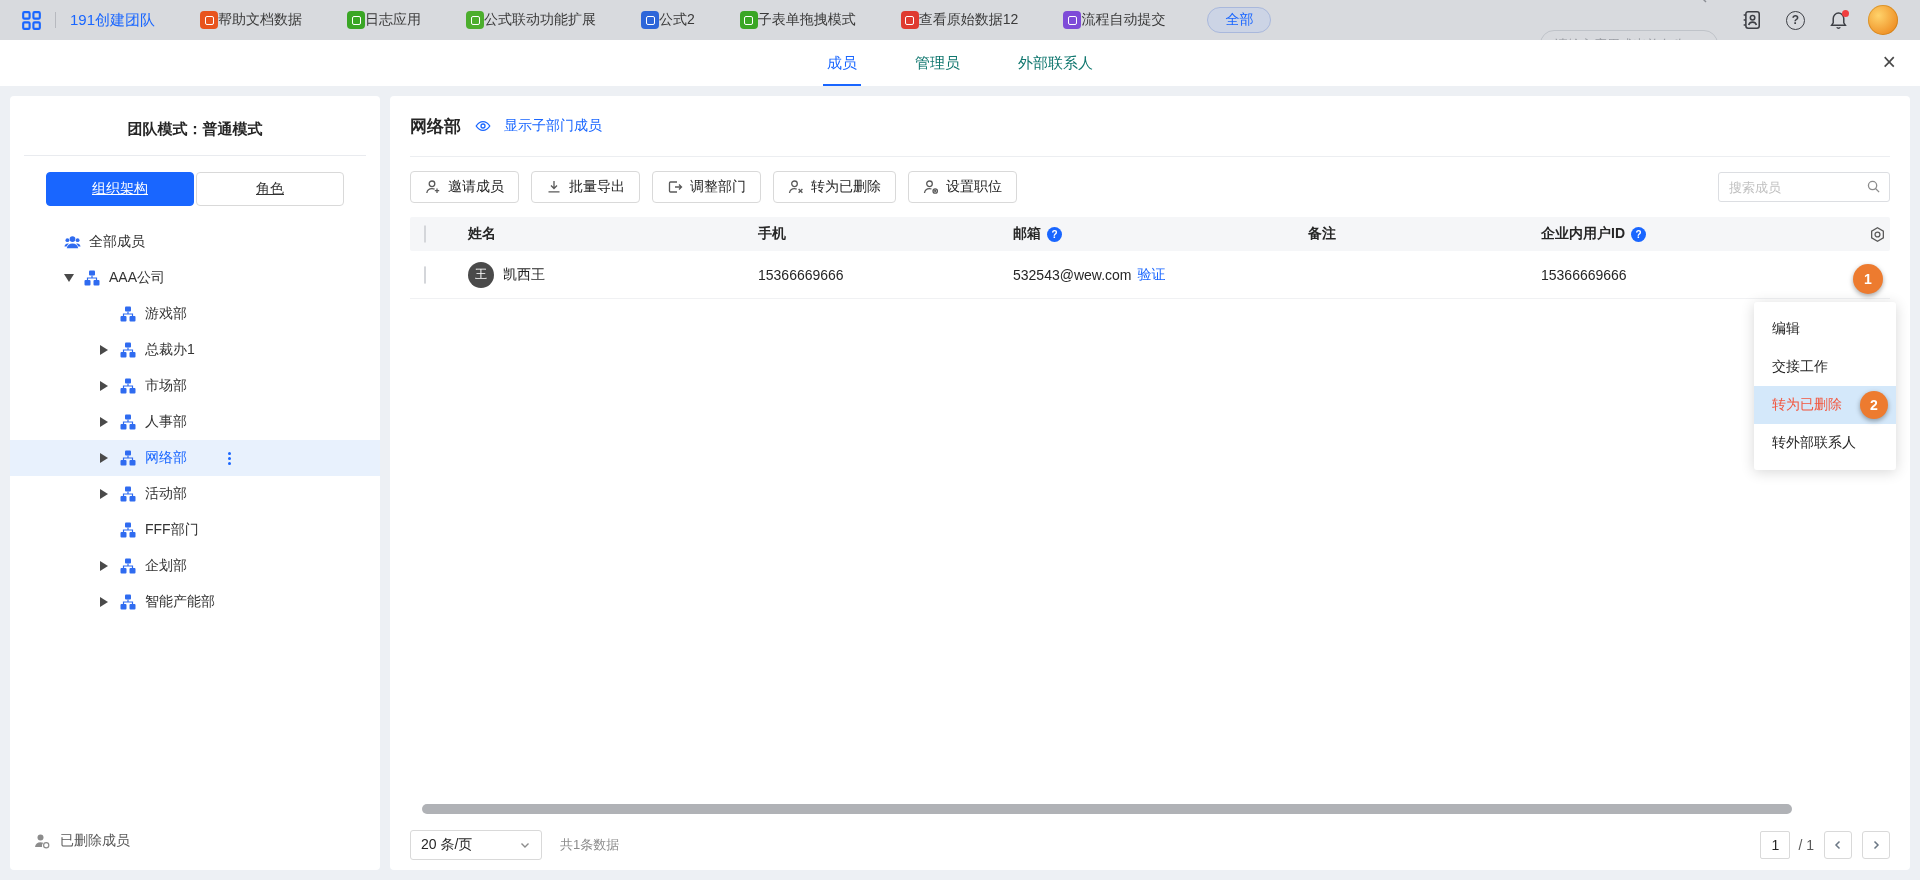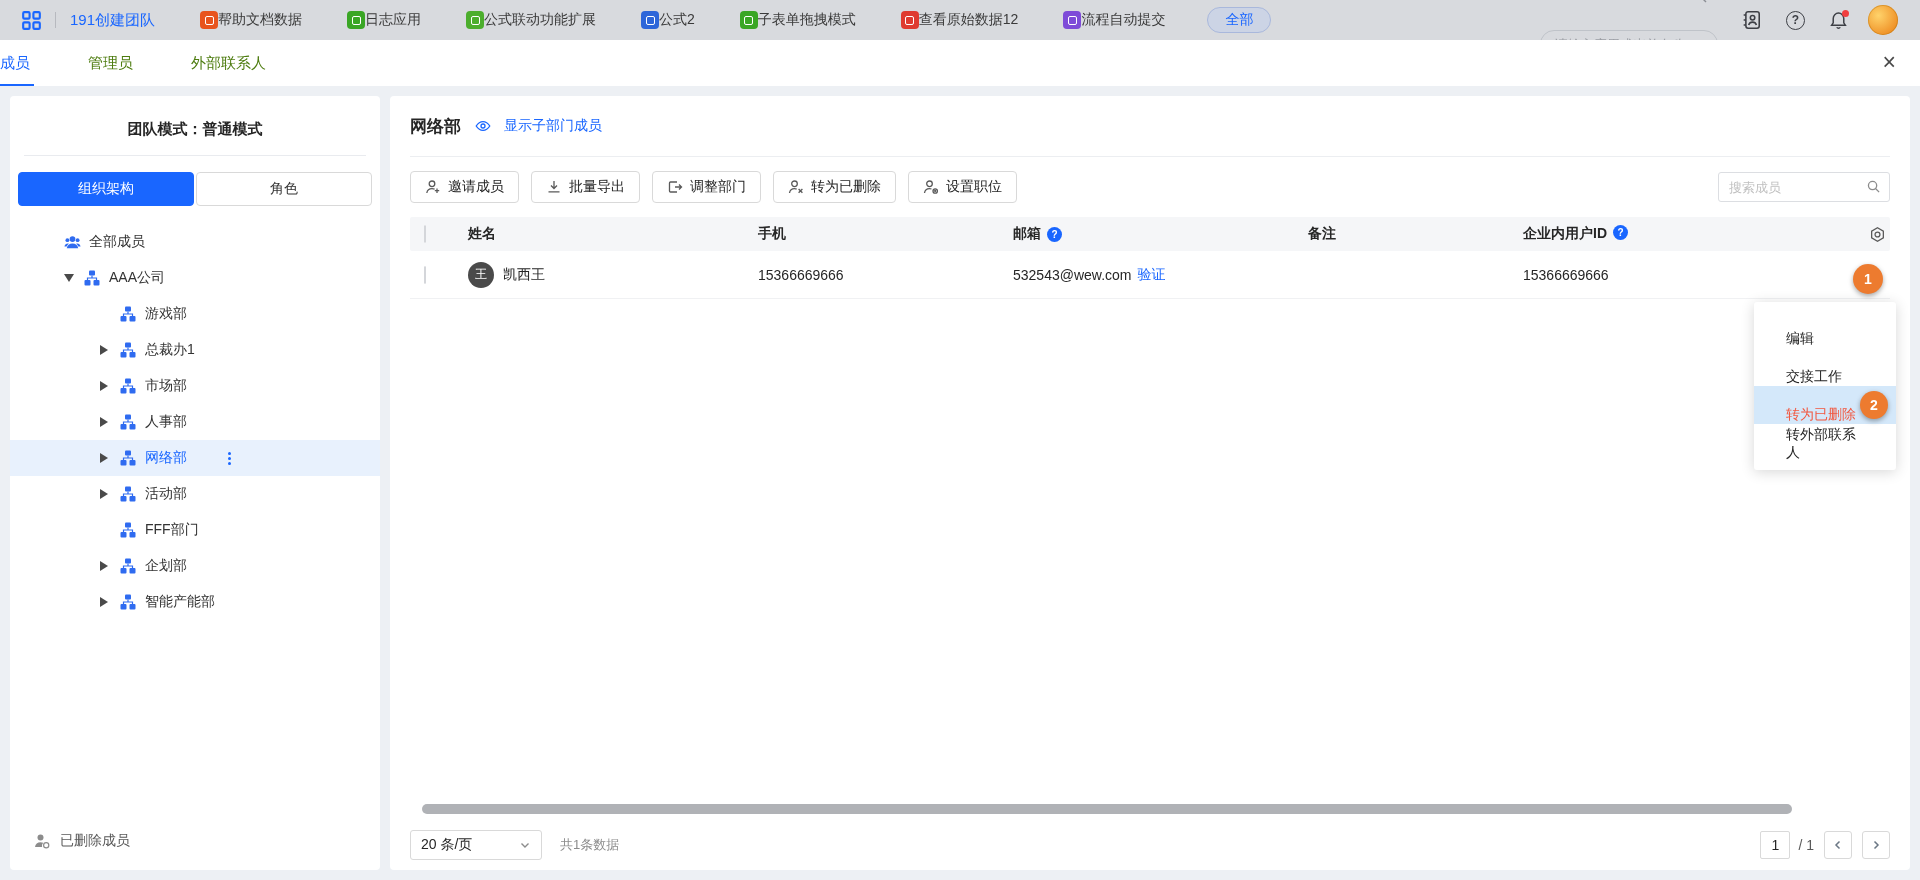--- a/index.html
+++ b/index.html
@@ -22,36 +22,36 @@
   .tb-search input { width:100%; height:28px; border:1px solid #bfc3c9; border-radius:15px; background:transparent; padding:0 30px 0 14px; font-size:13px; color:#333; outline:none; font-family:inherit;margin-top:48px; }
   .tb-search input::placeholder { color:#9a9da3; }
   .tb-search .mag { position:absolute; right:10px; top:6px; color:#8b8e94; }
   .tb-icons { display:flex; align-items:center; gap:24px; margin-left:24px; color:#3d3f45; }
   .tb-ico { position:relative; cursor:pointer; }
   .q-circle { width:19px; height:19px; border:1.6px solid #3d3f45; border-radius:50%; display:flex; align-items:center; justify-content:center; font-size:12px; font-weight:700; }
   .bell-dot { position:absolute; top:-1px; right:-1px; width:7px; height:7px; background:#f03e3e; border-radius:50%; }
   .avatar-top { width:30px; height:30px; border-radius:50%; background:radial-gradient(circle at 35% 35%, #ffd36b, #f0952b 70%, #d97c17); margin-left:20px; cursor:pointer; box-shadow:inset 0 0 0 1px rgba(180,110,0,.4); }
 
   
-  .tabbar { height:46px; background:#fff; display:flex; align-items:center; gap:58px; position:relative; }
-  .tab { height:46px; display:flex; align-items:center; cursor:pointer; position:relative; font-size:15px; color:#4d7c0f; }
+  .tabbar { height:46px; background:#fff; display:flex; align-items:center; justify-content:center; gap:58px; position:relative; }
+  .tab { height:46px; display:flex; align-items:center; cursor:pointer; position:relative; font-size:15px; color:#0f766e; }
   .tab.active { color:#1966ff; }
   .tab.active::after { content:""; position:absolute; left:-4px; right:-4px; bottom:0; height:2px; background:#1966ff; }
   .close-x { position:absolute; right:24px; top:11px; font-size:23px; line-height:1; color:#4a4a4a; cursor:pointer; }
 
   
   .page-body { display:flex; gap:10px; padding:10px; height:794px;border-radius:31px; }
   .card { background:#fff; border-radius:4px; }
 
   
   .sidebar { width:370px; display:flex; flex-direction:column; }
   .side-title { text-align:center; font-weight:700; font-size:15px; padding:24px 0 0; }
   .side-div { height:1px; background:#e9ebef; margin:16px 14px 0; }
   .seg-wrap { display:flex; justify-content:center; gap:2px; margin:16px 0 14px; }
-  .seg-btn { width:176px; height:34px; display:flex; align-items:center; justify-content:center; font-size:14px; cursor:pointer; border:1px solid #d9d9d9; background:#fff; color:#333; }
+  .seg-btn { width:148px; height:34px; display:flex; align-items:center; justify-content:center; font-size:14px; cursor:pointer; border:1px solid #d9d9d9; background:#fff; color:#333;text-decoration:underline; }
   .seg-btn.left { border-radius:4px; border-color:#1966ff; background:#1966ff; color:#fff; }
   .seg-btn.right { border-radius:4px; }
   .tree { flex:1; overflow:hidden; padding-top:4px; }
   .tree-row { height:36px; display:flex; align-items:center; cursor:pointer; padding-left:54px; }
   .tree-row.lvl1 { padding-left:90px; }
   .tree-row.selected { background:#e8f1fd; }
   .tree-row.selected .tree-label { color:#1966ff; }
   .caret-slot { width:20px; display:flex; align-items:center; }
   .caret-r { width:0; height:0; border-left:8px solid #4a4a4a; border-top:5px solid transparent; border-bottom:5px solid transparent; }
   .caret-d { width:0; height:0; border-top:8px solid #4a4a4a; border-left:5px solid transparent; border-right:5px solid transparent; }
@@ -74,33 +74,33 @@
   .member-search input::placeholder { color:#bfbfbf; }
   .member-search .mag { position:absolute; right:9px; top:7px; color:#8c8c8c; }
 
   .thead { display:flex; align-items:center; height:34px; background:#f5f6f8; border-radius:2px; padding-left:14px; font-weight:700; }
   .trow { display:flex; align-items:center; height:48px; border-bottom:1px solid #f0f1f3; padding-left:14px; }
   .col-check { width:44px; }
   .col-name { width:290px; display:flex; align-items:center; gap:9px; }
   .col-phone { width:255px; }
   .col-email { width:295px; display:flex; align-items:center; gap:6px; }
   .col-remark { width:215px; }
-  .col-id { flex:1; display:flex; gap:6px; }
+  .col-id { flex:1; display:flex; align-items:center; gap:6px;margin-left:18px; }
   .col-gear { width:36px; display:flex; justify-content:flex-end; padding-right:4px; color:#595959; }
   .checkbox { width:16px; height:16px; border:1px solid #d4d6da; border-radius:2px; background:#fff; cursor:pointer; }
   .help-badge { width:15px; height:15px; border-radius:50%; background:#1966ff; color:#fff; font-size:10px; font-weight:700; display:flex; align-items:center; justify-content:center; cursor:pointer; }
   .row-avatar { width:26px; height:26px; border-radius:50%; background:#4a4a4a; color:#fff; font-size:12px; display:flex; align-items:center; justify-content:center; }
   .verify-link { color:#1966ff; cursor:pointer; }
   .main-fill { flex:1; }
 
   
   .num-badge { width:30px; height:30px; border-radius:50%; background:#ed7b2f; color:#fff; font-size:14px; font-weight:700; display:flex; align-items:center; justify-content:center; box-shadow:0 2px 5px rgba(0,0,0,.35); }
   .badge-row { position:absolute; right:27px; top:168px; }
   .ctx-menu { position:absolute; right:14px; top:206px; width:142px; background:#fff; border-radius:3px; box-shadow:0 2px 14px rgba(0,0,0,.16); padding:8px 0; z-index:5; }
-  .ctx-item { height:38px; display:flex; align-items:flex-end; padding:0 32px; cursor:pointer; color:#262626; position:relative; }
+  .ctx-item { height:38px; display:flex; align-items:center; padding:0 18px; cursor:pointer; color:#262626; position:relative; }
   .ctx-item.hl { background:#d4e8fa; color:#f2573f; }
   .ctx-item .num-badge { width:28px; height:28px; position:absolute; right:8px; top:5px; }
 
   
   .hscroll-track { height:10px; margin:0 0 6px 12px; }
   .hscroll-thumb { width:1370px; height:10px; background:#b0b2b6; border-radius:6px; cursor:pointer; }
   .footerbar { height:50px; display:flex; align-items:center; gap:18px; }
   .page-size { width:132px; height:30px; border:1px solid #d9d9d9; border-radius:3px; display:flex; align-items:center; justify-content:space-between; padding:0 10px; cursor:pointer; color:#262626; }
   .page-size .chev { color:#8c8c8c; }
   .total-text { color:#8c8c8c; font-size:13px; }

